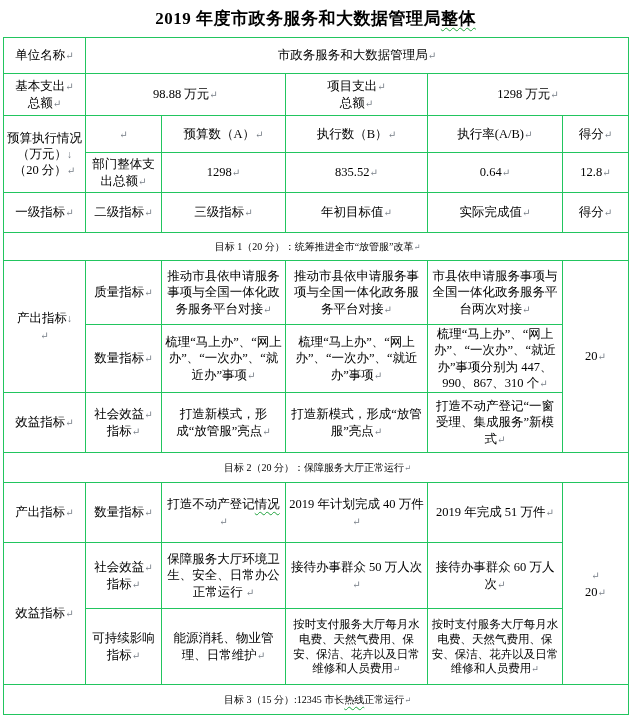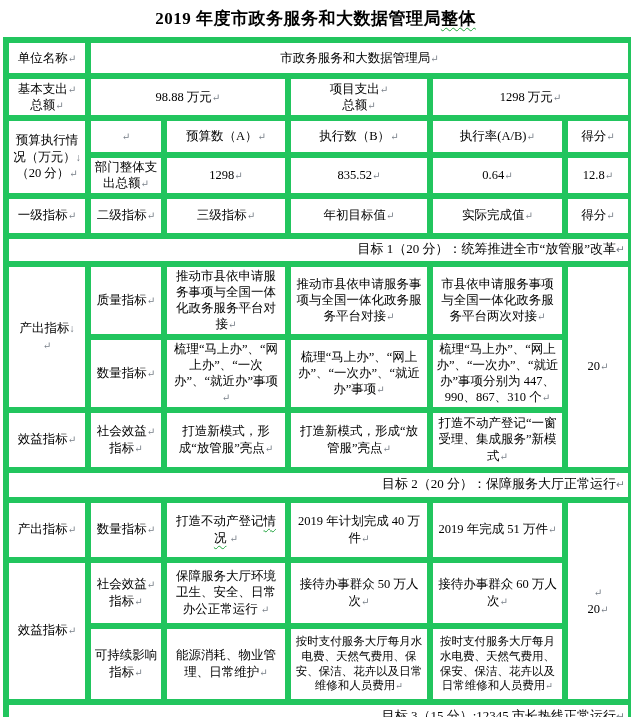--- a/index.html
+++ b/index.html
@@ -10,29 +10,29 @@
   }
   .doc-title{
     height:37px;display:flex;align-items:center;justify-content:center;
     font-size:17px;font-weight:bold;letter-spacing:0.5px;
   }
   table.main{
     border-collapse:collapse;table-layout:fixed;
     margin-left:3px;width:625px;
   }
   td{
-    border:6px solid #22c55e;
+    border:1px solid #22c55e;
     text-align:center;vertical-align:middle;
     font-size:12.5px;line-height:1.3;
     padding:1px 3px;
     white-space:pre-line;
     overflow:hidden;
   }
   td.goal{
-    text-align:right;padding-left:6px;font-size:13px;font-family:Liberation Serif, serif;
+    text-align:center;padding-left:6px;font-size:10px;
   }
   td.small{font-size:11.5px;margin-left:6px;}
   .mk{color:#767d86;font-size:0.82em;}
   .wavy{
     text-decoration-line:underline;
     text-decoration-style:wavy;
     text-decoration-color:#1fa23d;
     text-decoration-thickness:1px;
     text-underline-offset:3px;
   }

